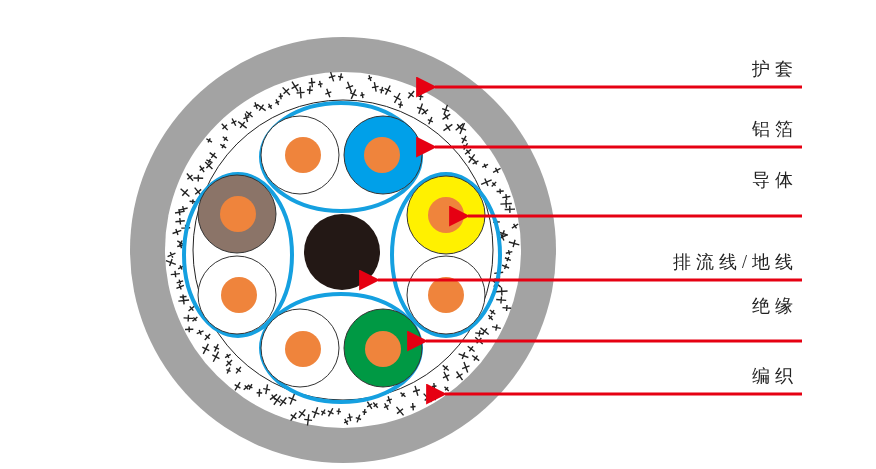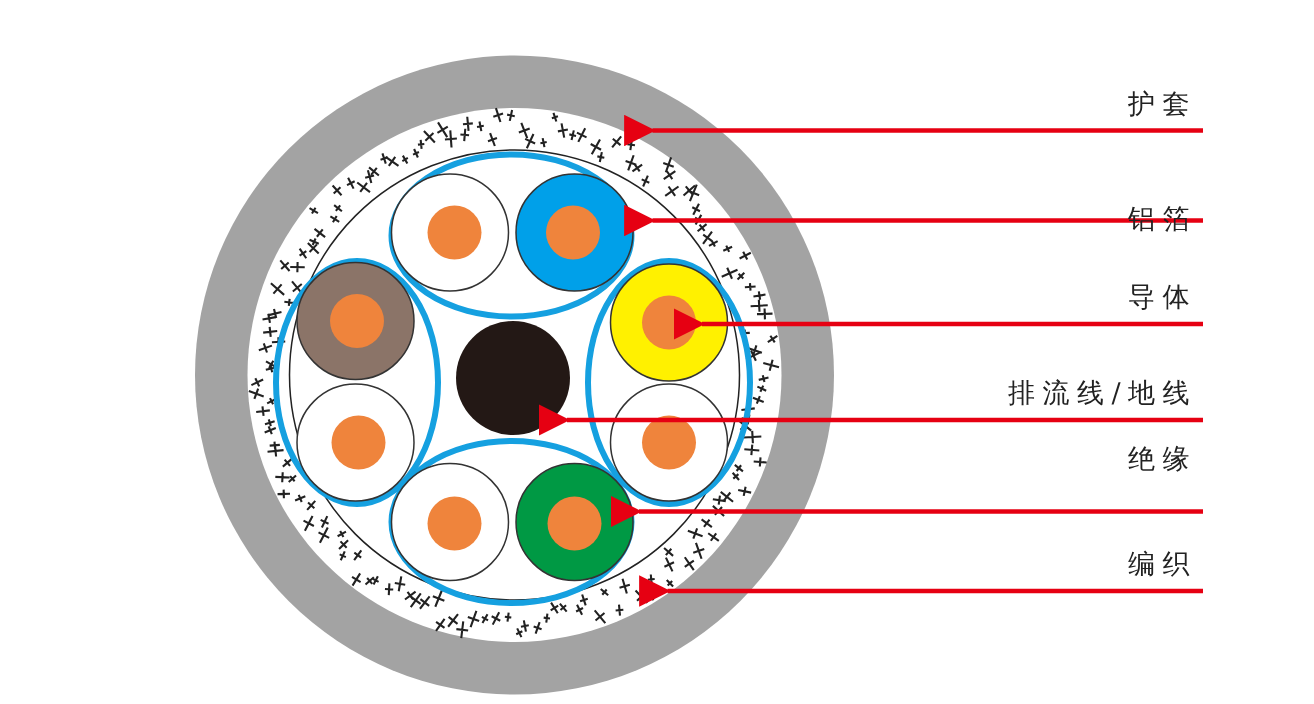--- a/index.html
+++ b/index.html
@@ -230,18 +230,18 @@
       <line x1="802" y1="147" x2="435" y2="147" marker-end="url(#ah)"></line>
       <line x1="802" y1="216" x2="468" y2="216" marker-end="url(#ah)"></line>
       <line x1="802" y1="280" x2="378" y2="280" marker-end="url(#ah)"></line>
       <line x1="802" y1="341" x2="426" y2="341" marker-end="url(#ah)"></line>
       <line x1="802" y1="394" x2="445" y2="394" marker-end="url(#ah)"></line>
     </g>
 </svg>
 
 <div id="labels">
     <div class="label" style="top: 57px;">护套</div>
-    <div class="label" style="top: 117px; margin-top: 17px;">铝箔</div>
-    <div class="label" style="top: 186px;">导体</div>
-    <div class="label" style="top: 250px;">排流线/地线</div>
+    <div class="label" style="top: 117px;">铝箔</div>
+    <div class="label" style="top: 168px;">导体</div>
+    <div class="label" style="top: 250px; font-family: Liberation Serif, serif;">排流线/地线</div>
     <div class="label" style="top: 294px;">绝缘</div>
     <div class="label" style="top: 364px; font-family: Liberation Mono, monospace;">编织</div>
   </div>
 
 </body></html>

